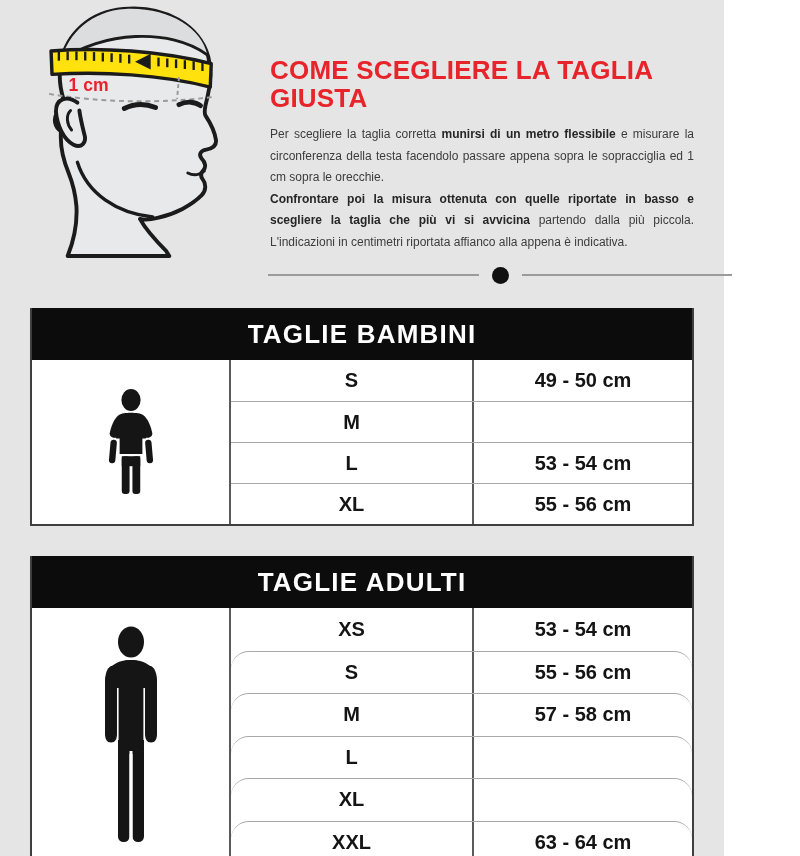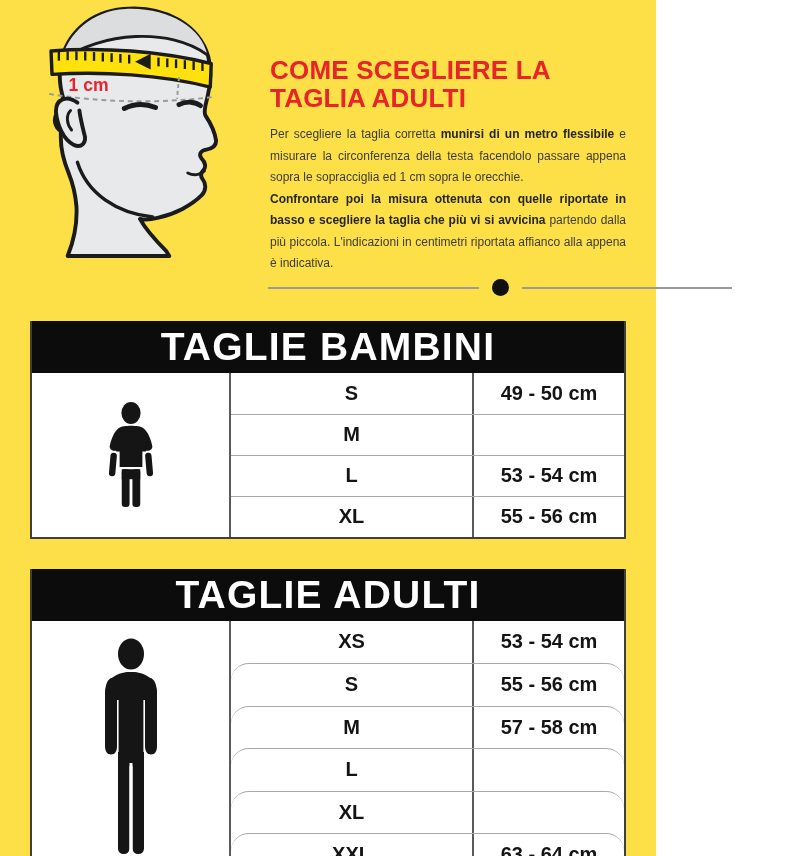--- a/index.html
+++ b/index.html
@@ -12,21 +12,21 @@
     --row-line:#a8a8a8;
     --col-line:#5a5a5a;
   }
   *{box-sizing:border-box;}
   html,body{margin:0;padding:0;background:#fff;}
   body{
     width:800px;height:856px;overflow:hidden;
     font-family:"Liberation Sans","DejaVu Sans",sans-serif;
     -webkit-font-smoothing:antialiased;
   }
-  .page{width:656px;height:856px;background:#fde047;}
+  .page{width:724px;height:856px;background:#e5e5e5;}
 
   
   .top{display:flex;padding:6px 30px 0 30px;}
   .illo{flex:0 0 232px;width:232px;}
   .intro{flex:1;padding:50px 0 0 8px;}
   .intro-title{
     margin:0 0 12px 0;
     font-size:26px;line-height:28px;font-weight:800;
     color:var(--red);letter-spacing:0.2px;
   }
@@ -37,21 +37,21 @@
   .divider{display:flex;align-items:center;margin:4px 0 0 268px;width:464px;height:18px;}
   .divider .line{flex:1;height:2px;background:#9b9b9b;}
   .divider .dot{width:17px;height:17px;border-radius:50%;background:#101010;margin:0 13px;flex:0 0 auto;}
 
   
   .size-table{margin:24px 30px 0 30px;border:2px solid #3f3f3f;border-top:none;}
   .size-table.adulti{margin-top:30px;}
   .table-header{
     background:#0c0c0c;color:#fff;height:52px;
     display:flex;align-items:center;justify-content:center;
-    font-size:39px;font-weight:700;letter-spacing:1.2px;
+    font-size:26px;font-weight:700;letter-spacing:1.2px;
   }
   .table-body{display:flex;background:#fff;}
   .icon-cell{
     width:199px;flex:0 0 199px;border-right:2px solid var(--col-line);
     display:flex;align-items:center;justify-content:center;
   }
   .rows{flex:1;display:flex;flex-direction:column;}
   .trow{display:flex;align-items:stretch;height:41px;border-top:1px solid var(--row-line);}
   .trow:first-child{border-top:none;}
   .adulti .trow{height:42.5px;border-radius:18px;}
@@ -130,21 +130,21 @@
         <g>
           <path d="M 45 99 C 34 91 23 95 23 108 C 24 122 31 137 41 142 C 49 146 55 140 52 131 C 50 123 48 115 47 107" fill="#e8e9ea" stroke="#1b1b1b" stroke-width="4" stroke-linecap="round"></path>
           <path d="M 38 107 C 33 112 34 121 39 127" fill="none" stroke="#1b1b1b" stroke-width="3" stroke-linecap="round"></path>
         </g>
 
         <path d="M 158 171 C 164 174 171 173 175 169" fill="none" stroke="#1b1b1b" stroke-width="3" stroke-linecap="round"></path>
       </svg>
     </div>
 
     <div class="intro">
-      <h1 class="intro-title">COME SCEGLIERE LA TAGLIA ADULTI</h1>
+      <h1 class="intro-title">COME SCEGLIERE LA TAGLIA GIUSTA</h1>
       <p class="para"><span>Per scegliere la taglia corretta </span><b>munirsi di un metro flessibile</b><span> e misurare la circonferenza della testa facendolo passare appena sopra le sopracciglia ed 1 cm sopra le orecchie.</span></p>
       <p class="para"><b>Confrontare poi la misura ottenuta con quelle riportate in basso e scegliere la taglia che più vi si avvicina</b><span> partendo dalla più piccola. L'indicazioni in centimetri riportata affianco alla appena è indicativa.</span></p>
     </div>
   </div>
 
   <div class="divider">
     <span class="line"></span>
     <span class="dot"></span>
     <span class="line"></span>
   </div>

